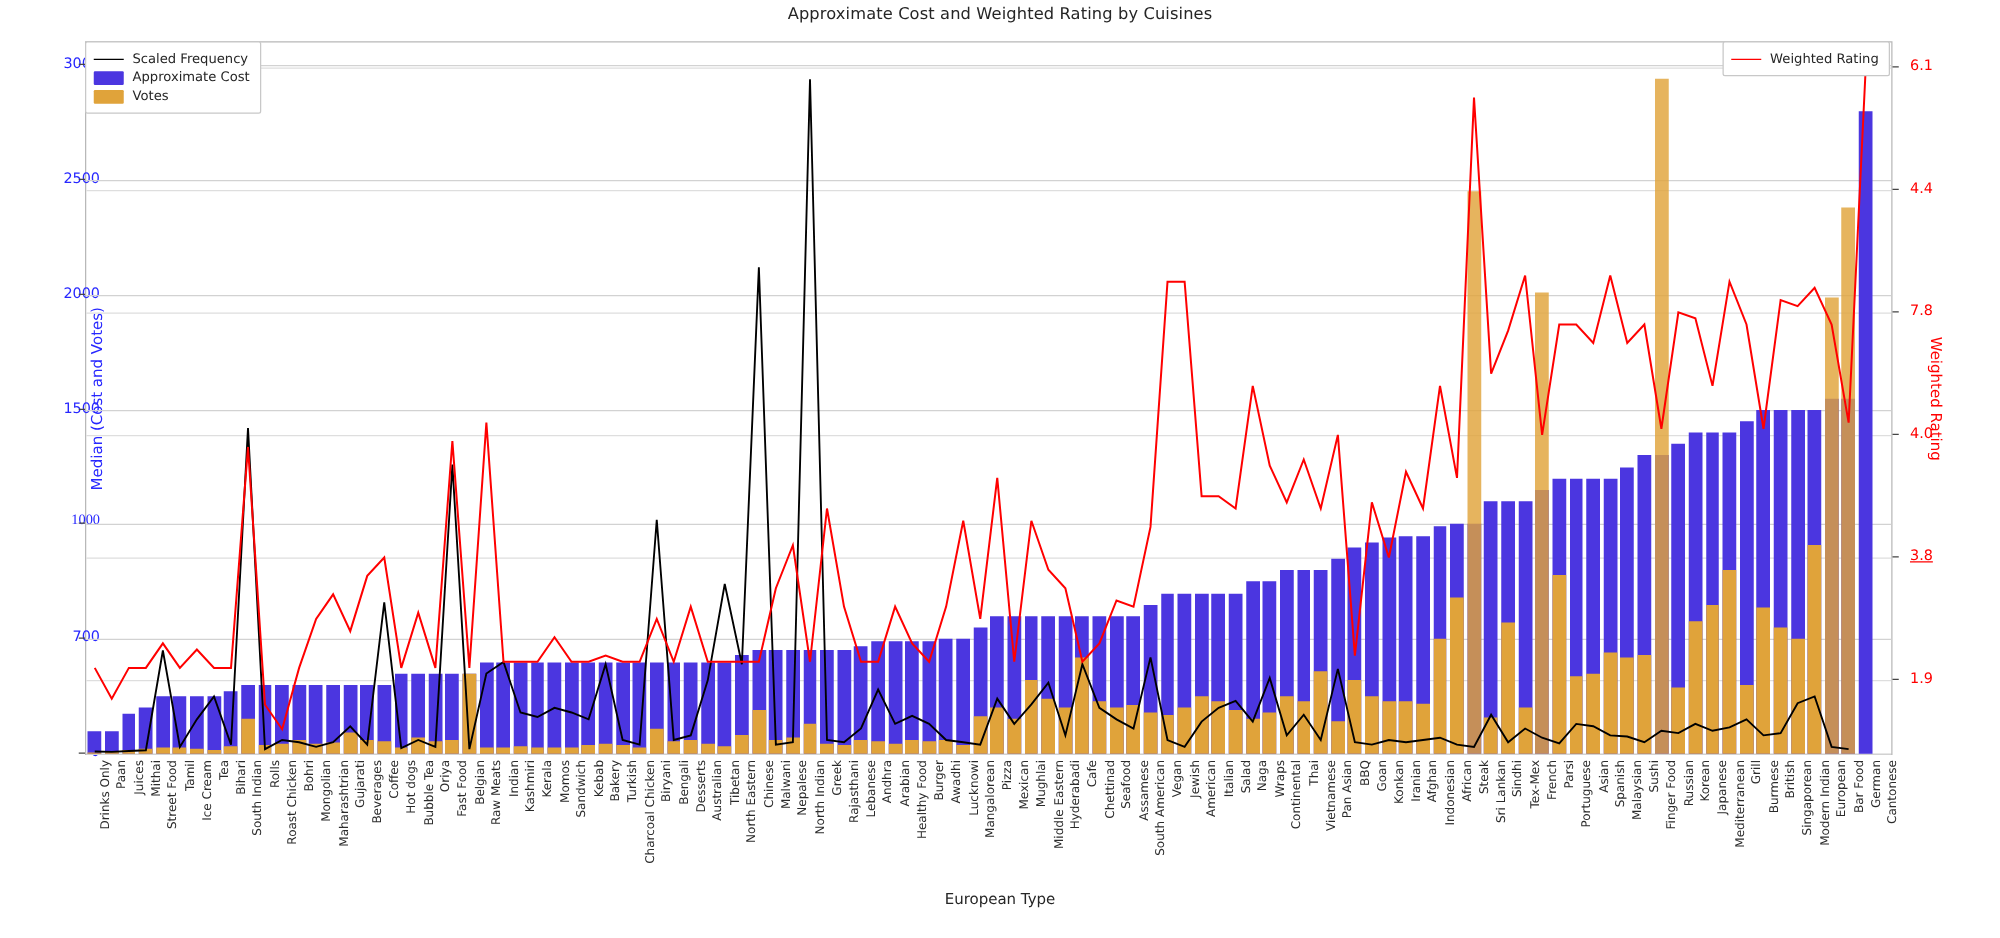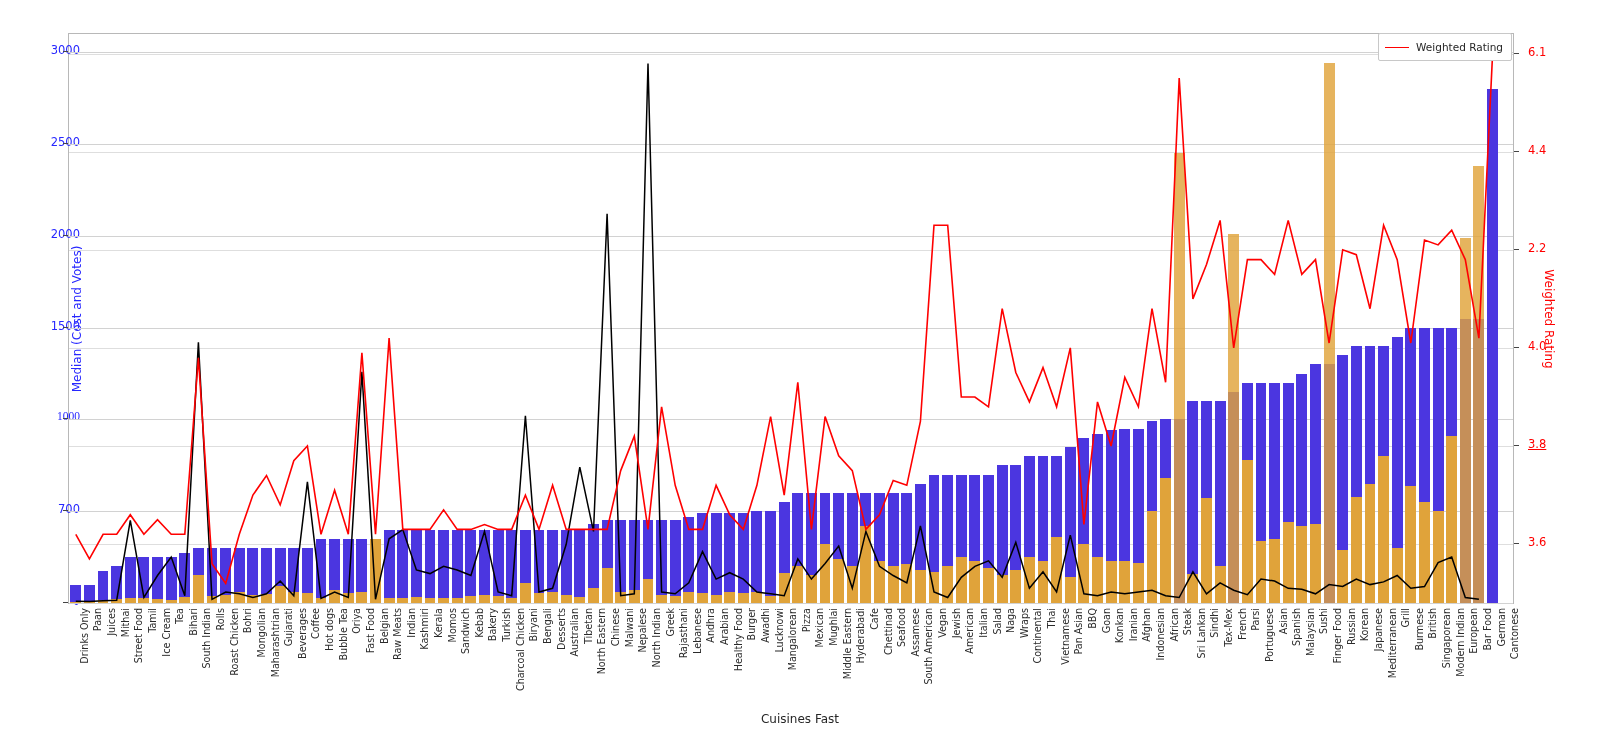--- a/index.html
+++ b/index.html
@@ -67,20 +67,21 @@
   .legrow{display:flex;align-items:center;height:14px;margin:1px 0;}
   .legswatch{width:24px;height:11px;margin-right:7px;flex:0 0 auto;border-radius:1px;}
   .legline{width:24px;height:0;border-top:1.6px solid #000;margin-right:7px;flex:0 0 auto;}
   .legline.red{border-top-color:#ff0000;}
 </style>
 </head>
 <body>
 
 <div id="root">
 
+  <div id="title">Approximate Cost and Weighted Rating by Cuisines</div>
 
   <div id="plot">
     <div id="gridlayer">
         <div class="hgrid" style="top: 569px;"></div>
         <div class="hgrid" style="top: 477.226px;"></div>
         <div class="hgrid" style="top: 385.452px;"></div>
         <div class="hgrid" style="top: 293.677px;"></div>
         <div class="hgrid" style="top: 201.903px;"></div>
         <div class="hgrid" style="top: 110.129px;"></div>
         <div class="hgrid" style="top: 18.3548px;"></div>
@@ -634,22 +635,36 @@
       <div class="xlab" style="left: 1332.21px; top: 2px;">Grill</div>
       <div class="xlab" style="left: 1345.83px; top: 2px;">Burmese</div>
       <div class="xlab" style="left: 1359.45px; top: 2px;">British</div>
       <div class="xlab" style="left: 1373.08px; top: 2px;">Singaporean</div>
       <div class="xlab" style="left: 1386.7px; top: 2px;">Modern Indian</div>
       <div class="xlab" style="left: 1400.32px; top: 2px;">European</div>
       <div class="xlab" style="left: 1413.94px; top: 2px;">Bar Food</div>
       <div class="xlab" style="left: 1427.57px; top: 2px;">German</div>
       <div class="xlab" style="left: 1441.19px; top: 2px;">Cantonese</div>
     </div>
-  <div id="xaxis-title">Cuisines Fast</div>
-
+  <div id="xaxis-title">European Type</div>
+
+  <div id="legend-left" class="legendbox">
+      <div class="legrow">
+        <span class="legline" style="border-top-color: rgb(0, 0, 0);"></span>
+        <span>Scaled Frequency</span>
+      </div>
+      <div class="legrow">
+        <span class="legswatch" style="background: rgb(75, 54, 224);"></span>
+        <span>Approximate Cost</span>
+      </div>
+      <div class="legrow">
+        <span class="legswatch" style="background: rgb(224, 163, 58);"></span>
+        <span>Votes</span>
+      </div>
+    </div>
   <div id="legend-right" class="legendbox">
       <div class="legrow">
         <span class="legline red" style="border-top-color: rgb(255, 0, 0);"></span>
         <span>Weighted Rating</span>
       </div>
     </div>
 
 <div class="ytick" style="top: 594px;">0</div>
     <div class="tickmark l" style="top: 602px;"></div>
     <div class="ytick" style="top: 502.226px;">700</div>
@@ -657,25 +672,25 @@
     <div class="ytick" style="top: 410.452px; font-family: Liberation Serif, serif;">1000</div>
     <div class="tickmark l" style="top: 418.452px;"></div>
     <div class="ytick" style="top: 318.677px;">1500</div>
     <div class="tickmark l" style="top: 326.677px;"></div>
     <div class="ytick" style="top: 226.903px;">2000</div>
     <div class="tickmark l" style="top: 234.903px;"></div>
     <div class="ytick" style="top: 135.129px;">2500</div>
     <div class="tickmark l" style="top: 143.129px;"></div>
     <div class="ytick" style="top: 43.3548px;">3000</div>
     <div class="tickmark l" style="top: 51.3548px;"></div>
-    <div class="ytick-r" style="top: 535.138px;">3.6</div>
+    <div class="ytick-r" style="top: 535.138px;">1.9</div>
     <div class="tickmark r" style="top: 543.138px;"></div>
     <div class="ytick-r" style="top: 437.034px; text-decoration: underline;">3.8</div>
     <div class="tickmark r" style="top: 445.034px;"></div>
     <div class="ytick-r" style="top: 338.931px;">4.0</div>
     <div class="tickmark r" style="top: 346.931px;"></div>
-    <div class="ytick-r" style="top: 240.828px;">2.2</div>
+    <div class="ytick-r" style="top: 240.828px;">7.8</div>
     <div class="tickmark r" style="top: 248.828px;"></div>
     <div class="ytick-r" style="top: 142.724px;">4.4</div>
     <div class="tickmark r" style="top: 150.724px;"></div>
     <div class="ytick-r" style="top: 44.6207px;">6.1</div>
     <div class="tickmark r" style="top: 52.6207px;"></div>
   </div>
 
 </body></html>

